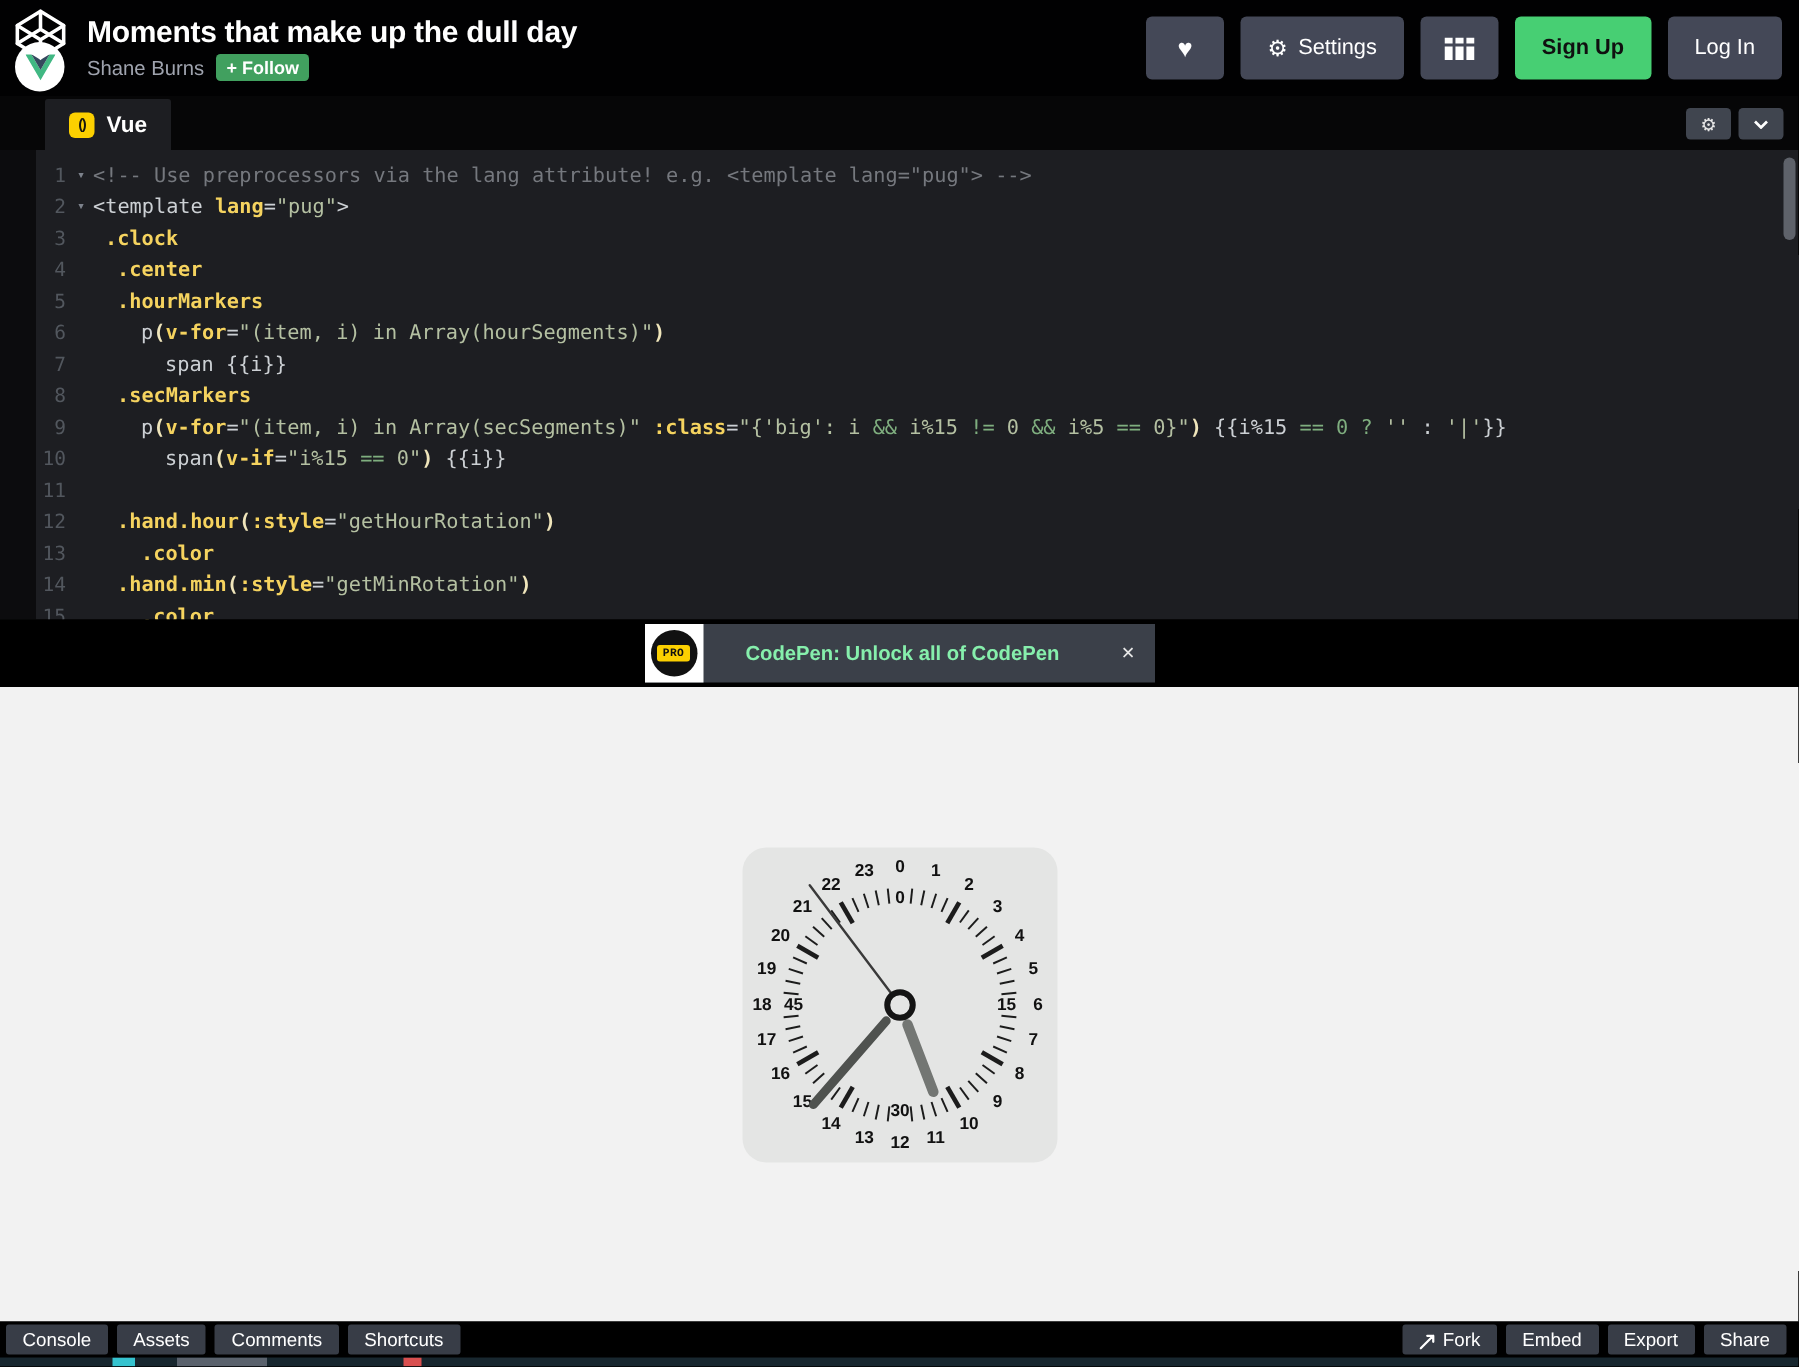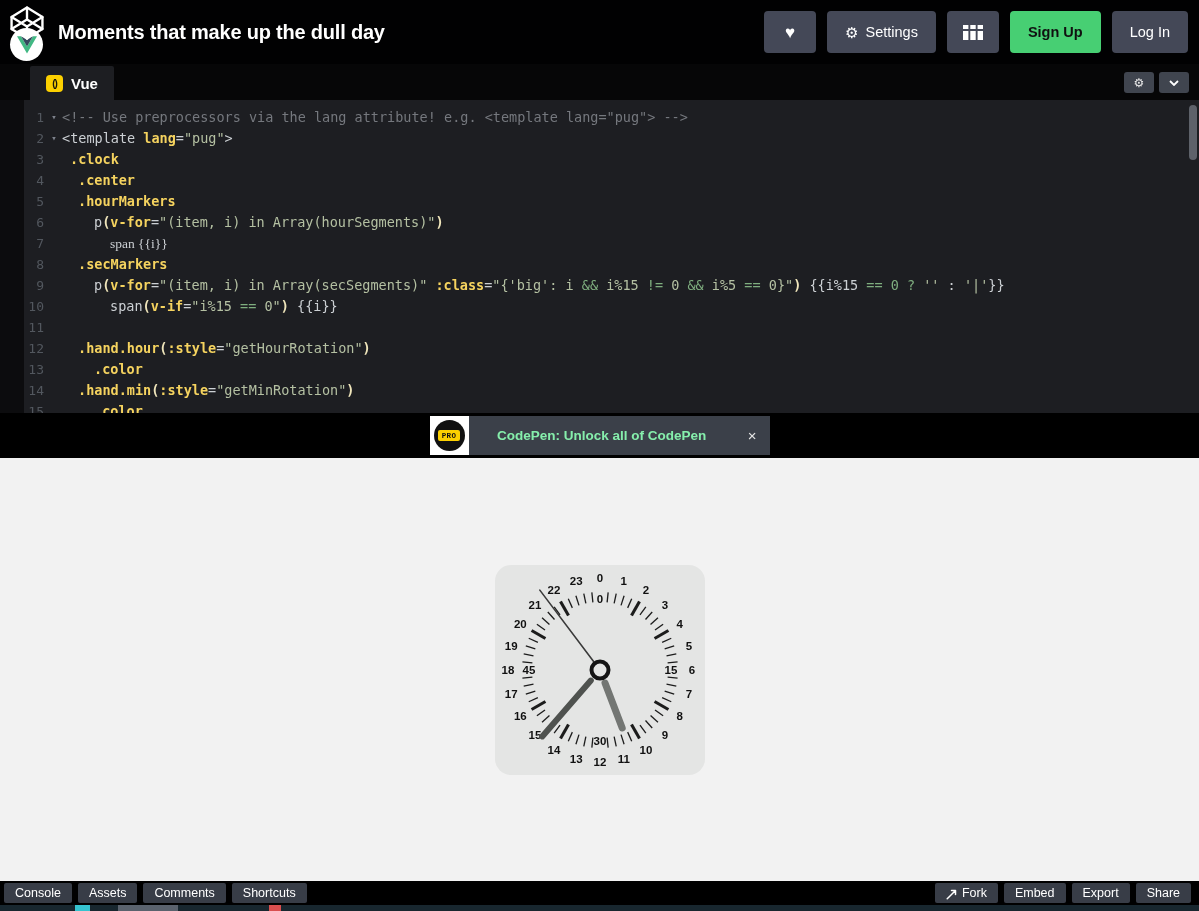--- a/index.html
+++ b/index.html
@@ -79,20 +79,24 @@
       </div>
       <svg class="cp-logo" width="38" height="38" viewBox="0 0 64 64">
         <g fill="none" stroke="#fff" stroke-width="4" stroke-linejoin="round" stroke-linecap="round">
           <path d="M32 6 L58 22 V42 L32 58 L6 42 V22 Z"></path>
           <path d="M32 6 V26 M58 22 L32 38 L6 22 M32 58 V38 M6 42 L32 26 L58 42"></path>
         </g>
       </svg>
     </div>
     <div class="head-text">
       <div class="pen-title">Moments that make up the dull day</div>
+      <div class="pen-meta">
+        <span class="pen-author">Shane Burns</span>
+        <button class="follow-btn">+ Follow</button>
+      </div>
     </div>
     <div class="head-spacer"></div>
     <div class="head-buttons">
       <button class="hbtn icon-only">
         <span class="heart-glyph">♥</span>
       </button>
       <button class="hbtn">
         <span class="gear-glyph">⚙</span>
         <span>Settings</span>
       </button>
@@ -131,21 +135,21 @@
   </div>
 
   <div id="editor">
     <div id="code-area">
         <div class="code-line"><span class="gutter">1</span><span class="foldcol">▾</span><span class="ltext" style="padding-left: 0px;"><span class="com">&lt;!-- Use preprocessors via the lang attribute! e.g. &lt;template lang="pug"&gt; --&gt;</span></span></div>
         <div class="code-line"><span class="gutter">2</span><span class="foldcol">▾</span><span class="ltext" style="padding-left: 0px;"><span class="pln">&lt;template </span><span class="kw">lang</span><span class="pln">=</span><span class="str">"pug"</span><span class="pln">&gt;</span></span></div>
         <div class="code-line"><span class="gutter">3</span><span class="foldcol"></span><span class="ltext" style="padding-left: 8px;"><span class="kw">.clock</span></span></div>
         <div class="code-line"><span class="gutter">4</span><span class="foldcol"></span><span class="ltext" style="padding-left: 16px;"><span class="kw">.center</span></span></div>
         <div class="code-line"><span class="gutter">5</span><span class="foldcol"></span><span class="ltext" style="padding-left: 16px;"><span class="kw">.hourMarkers</span></span></div>
         <div class="code-line"><span class="gutter">6</span><span class="foldcol"></span><span class="ltext" style="padding-left: 32px;"><span class="pln">p</span><span class="brk">(</span><span class="kw">v-for</span><span class="pln">=</span><span class="str">"(item, i) in Array(hourSegments)"</span><span class="brk">)</span></span></div>
-        <div class="code-line"><span class="gutter">7</span><span class="foldcol"></span><span class="ltext" style="padding-left: 48px; font-family: Liberation Serif, serif;"><span class="pln">span {{i}}</span></span></div>
+        <div class="code-line"><span class="gutter">7</span><span class="foldcol"></span><span class="ltext" style="padding-left: 48px;"><span class="pln">span {{i}}</span></span></div>
         <div class="code-line"><span class="gutter">8</span><span class="foldcol"></span><span class="ltext" style="padding-left: 16px;"><span class="kw">.secMarkers</span></span></div>
         <div class="code-line"><span class="gutter">9</span><span class="foldcol"></span><span class="ltext" style="padding-left: 32px;"><span class="pln">p</span><span class="brk">(</span><span class="kw">v-for</span><span class="pln">=</span><span class="str">"(item, i) in Array(secSegments)"</span><span class="pln"> </span><span class="kw">:class</span><span class="pln">=</span><span class="str">"{'big': i </span><span class="op">&amp;&amp;</span><span class="str"> i%15 </span><span class="op">!=</span><span class="str"> 0 </span><span class="op">&amp;&amp;</span><span class="str"> i%5 </span><span class="op">==</span><span class="str"> 0}"</span><span class="brk">)</span><span class="pln"> {{i%15 </span><span class="op">==</span><span class="op"> 0 ? </span><span class="str">''</span><span class="pln"> : </span><span class="str">'|'</span><span class="pln">}}</span></span></div>
         <div class="code-line"><span class="gutter">10</span><span class="foldcol"></span><span class="ltext" style="padding-left: 48px;"><span class="pln">span</span><span class="brk">(</span><span class="kw">v-if</span><span class="pln">=</span><span class="str">"i%15 </span><span class="op">==</span><span class="str"> 0"</span><span class="brk">)</span><span class="pln"> {{i}}</span></span></div>
         <div class="code-line"><span class="gutter">11</span><span class="foldcol"></span><span class="ltext" style="padding-left: 0px;"></span></div>
         <div class="code-line"><span class="gutter">12</span><span class="foldcol"></span><span class="ltext" style="padding-left: 16px;"><span class="kw">.hand.hour</span><span class="brk">(</span><span class="kw">:style</span><span class="pln">=</span><span class="str">"getHourRotation"</span><span class="brk">)</span></span></div>
         <div class="code-line"><span class="gutter">13</span><span class="foldcol"></span><span class="ltext" style="padding-left: 32px;"><span class="kw">.color</span></span></div>
         <div class="code-line"><span class="gutter">14</span><span class="foldcol"></span><span class="ltext" style="padding-left: 16px;"><span class="kw">.hand.min</span><span class="brk">(</span><span class="kw">:style</span><span class="pln">=</span><span class="str">"getMinRotation"</span><span class="brk">)</span></span></div>
         <div class="code-line"><span class="gutter">15</span><span class="foldcol"></span><span class="ltext" style="padding-left: 32px;"><span class="kw">.color</span></span></div>
       </div>
     <div class="left-strip"></div>

